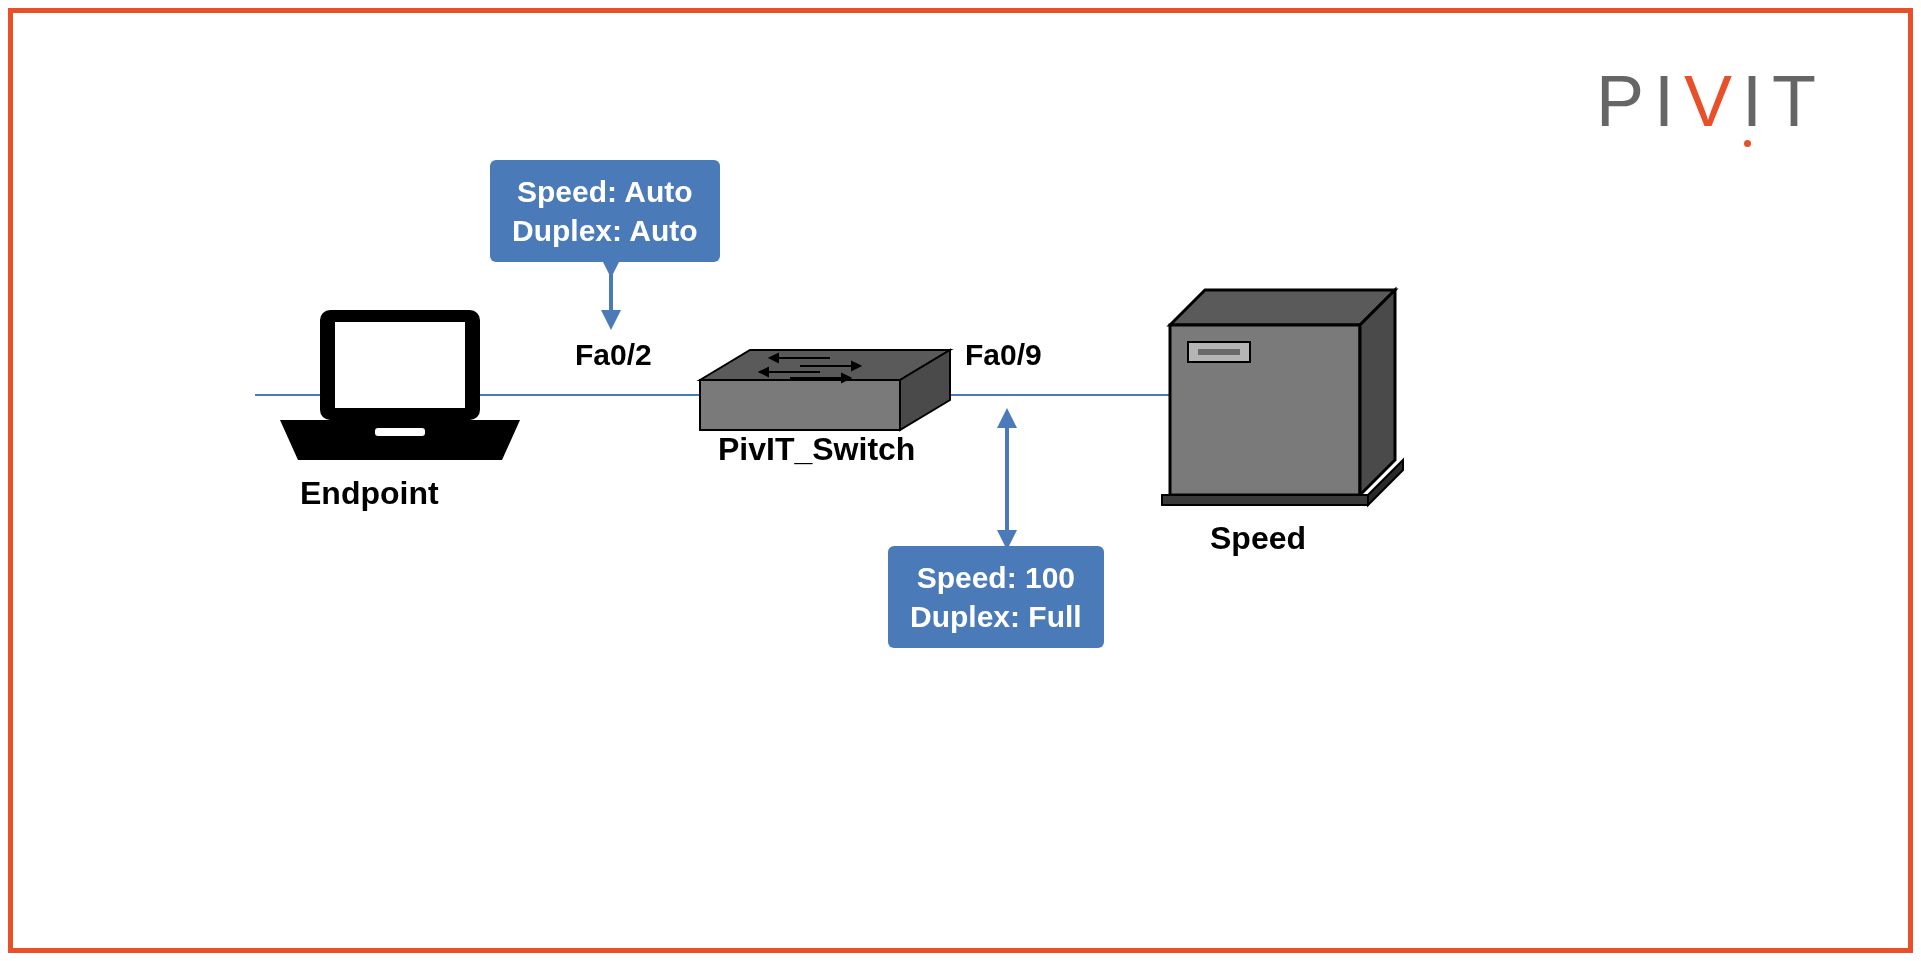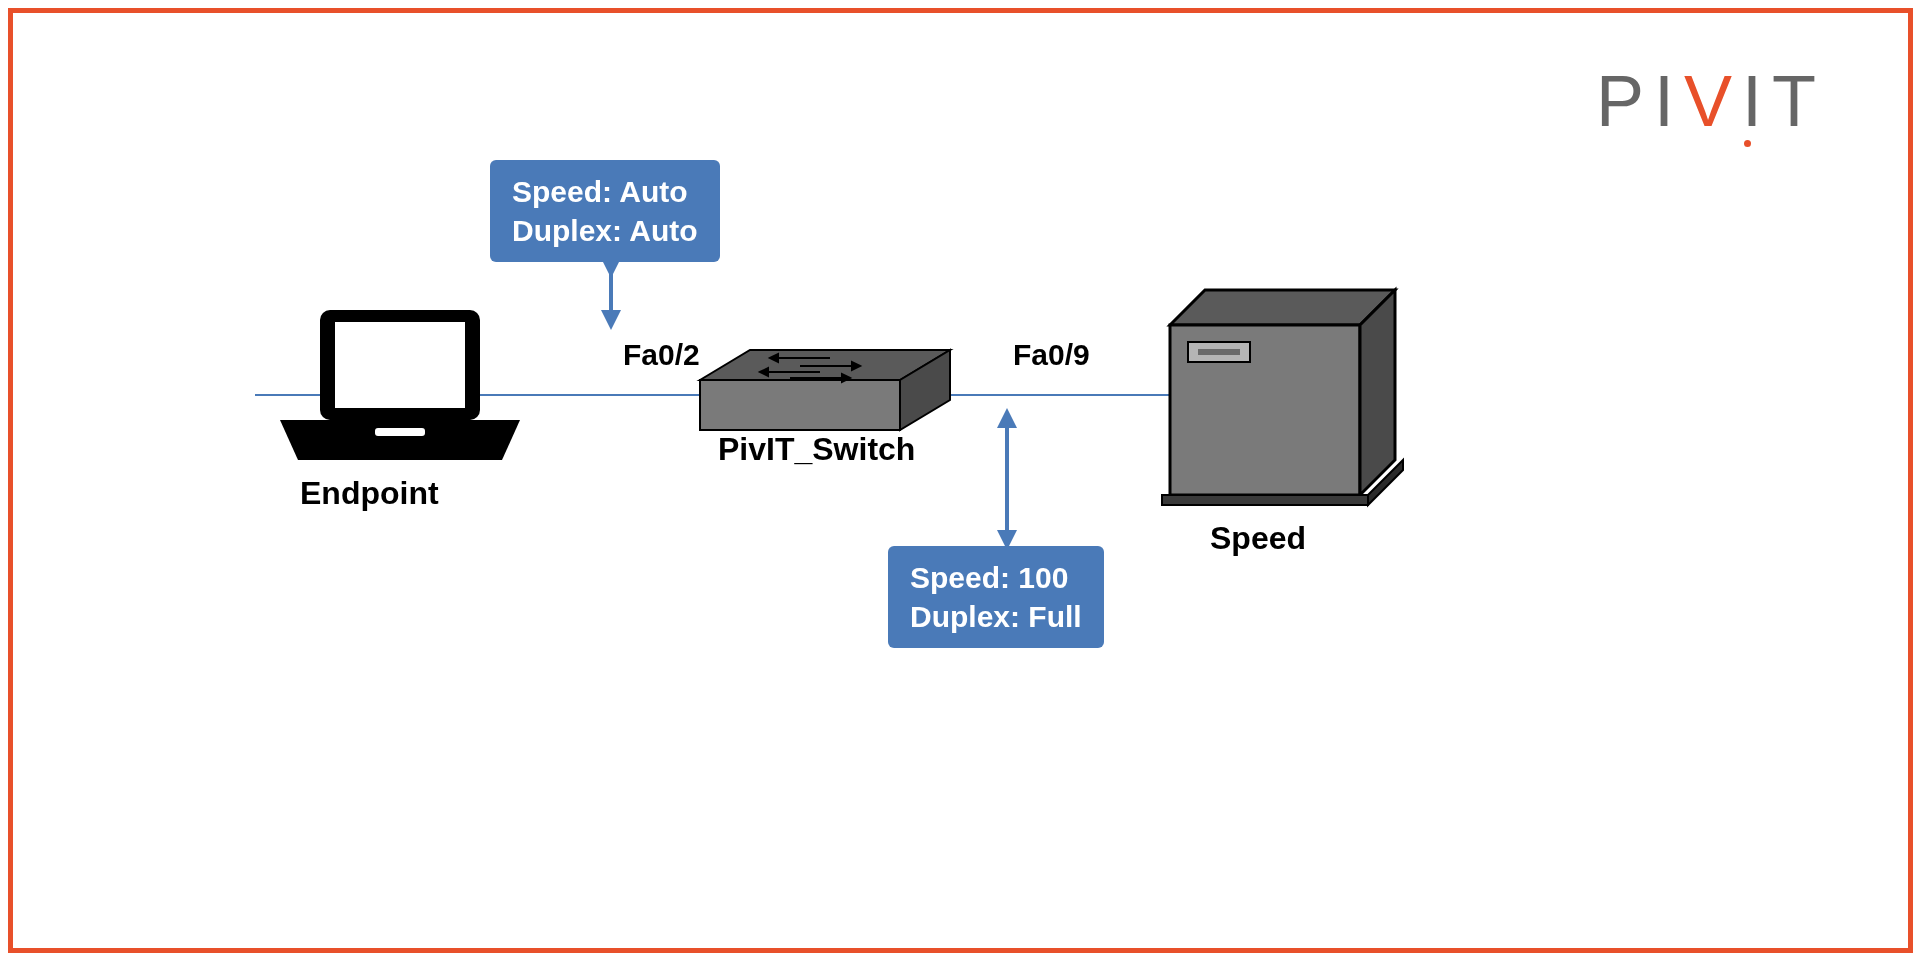--- a/index.html
+++ b/index.html
@@ -46,35 +46,35 @@
       height: 100%;
     }
     .callout {
       position: absolute;
       background: #4a7ab8;
       color: #fff;
       padding: 12px 22px;
       border-radius: 6px;
       font-size: 30px;
       font-weight: 600;
+      text-align: center;
       line-height: 1.3;
     }
     .label {
       position: absolute;
       font-size: 32px;
       font-weight: 700;
       color: #000;
       text-align: center;
     }
     .port-label {
       position: absolute;
       font-size: 30px;
       font-weight: 700;
       color: #000;
-      margin-left: 48px;
     }
   </style>
 </head>
 <body>
 
 <div class="frame"></div>
 
 <div class="logo">
   <span>P</span><span>I</span><span class="accent">V</span><span>I</span><span>T</span>
   <span class="logo-dot"></span>

